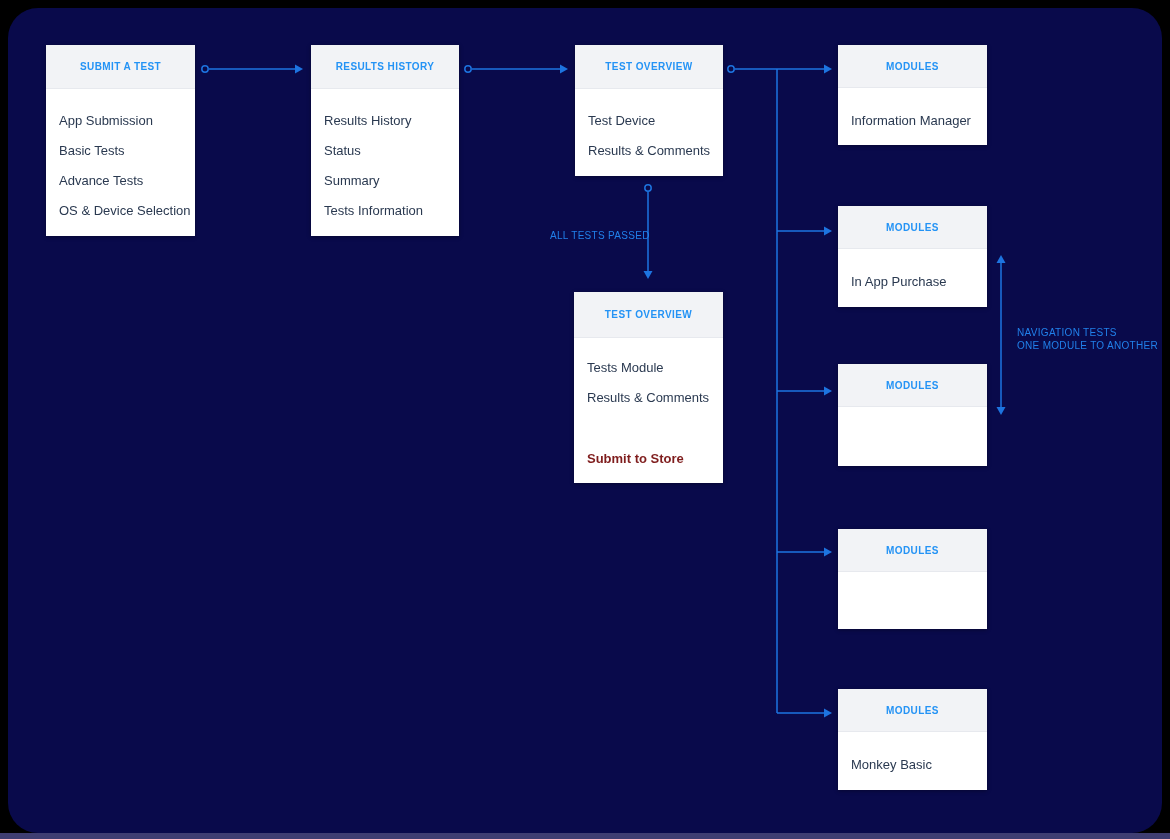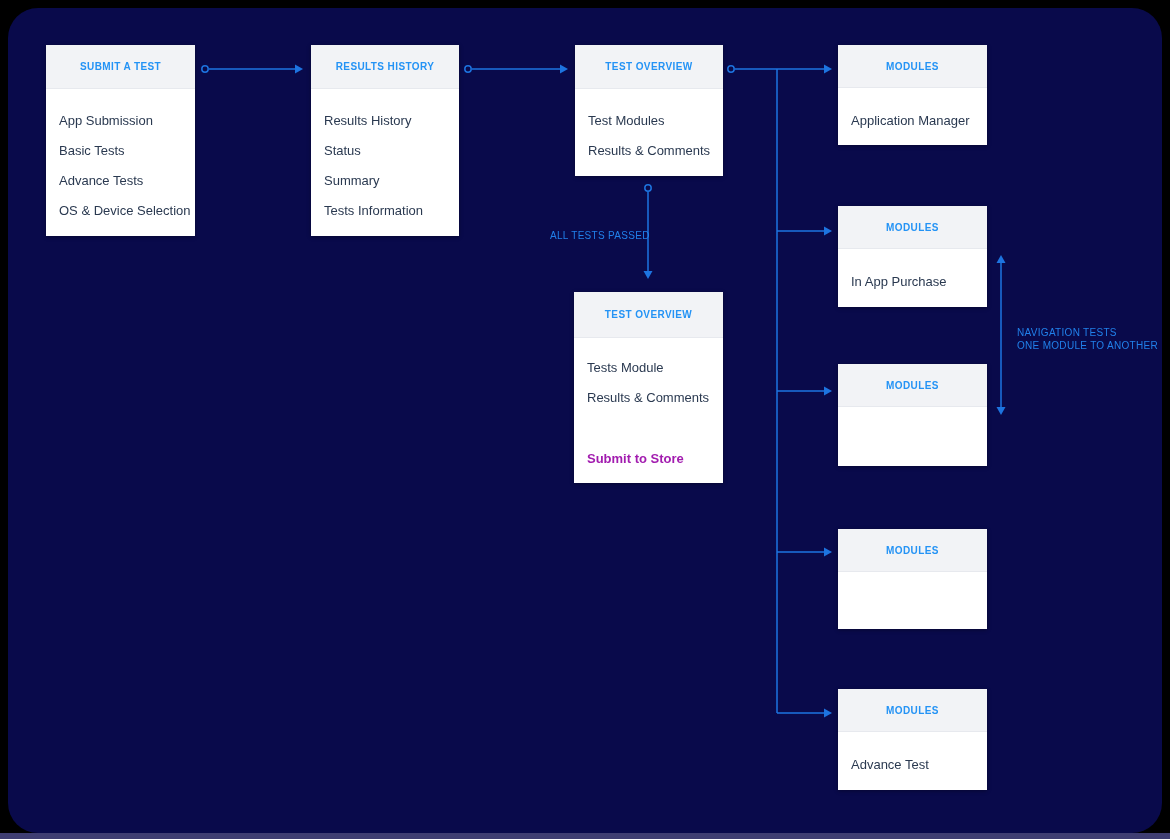--- a/index.html
+++ b/index.html
@@ -66,21 +66,21 @@
     color: #2a3950;
     white-space: nowrap;
   }
   .card-action {
     margin-top: 31px;
     height: 30px;
     display: flex;
     align-items: center;
     font-size: 13px;
     font-weight: bold;
-    color: #a21caf;
+    color: #7f1d1d;
     white-space: nowrap;
   }
   .flow-label {
     position: absolute;
     font-size: 10px;
     font-weight: normal;
     letter-spacing: 0.3px;
     color: #2180ea;
     line-height: 13px;
     white-space: nowrap;
@@ -155,38 +155,38 @@
       <div class="card-item">App Submission</div>
       <div class="card-item">Basic Tests</div>
       <div class="card-item">Advance Tests</div>
       <div class="card-item">OS &amp; Device Selection</div>
     </div>
   </div>
 
   <div class="card" style="left:575px;top:45px;width:148px;height:131px">
     <div class="card-header">TEST OVERVIEW</div>
     <div class="card-body">
-      <div class="card-item">Test Modules</div>
+      <div class="card-item">Test Device</div>
       <div class="card-item">Results &amp; Comments</div>
     </div>
   </div>
 
   <div class="card" style="left:574px;top:292px;width:149px;height:191px">
     <div class="card-header" style="height:45px">TEST OVERVIEW</div>
     <div class="card-body" style="padding-top:14px">
       <div class="card-item">Tests Module</div>
       <div class="card-item">Results &amp; Comments</div>
       <div class="card-action">Submit to Store</div>
     </div>
   </div>
 
   <div class="card" style="left:838px;top:45px;width:149px;height:100px">
     <div class="card-header" style="height:42px">MODULES</div>
     <div class="card-body" style="padding-top:17px">
-      <div class="card-item">Application Manager</div>
+      <div class="card-item">Information Manager</div>
     </div>
   </div>
 
   <div class="card" style="left:838px;top:206px;width:149px;height:101px">
     <div class="card-header" style="height:42px">MODULES</div>
     <div class="card-body" style="padding-top:17px">
       <div class="card-item">In App Purchase</div>
     </div>
   </div>
 
@@ -194,21 +194,21 @@
     <div class="card-header" style="height:42px">MODULES</div>
   </div>
 
   <div class="card" style="left:838px;top:529px;width:149px;height:100px">
     <div class="card-header" style="height:42px">MODULES</div>
   </div>
 
   <div class="card" style="left:838px;top:689px;width:149px;height:101px">
     <div class="card-header" style="height:42px">MODULES</div>
     <div class="card-body" style="padding-top:17px">
-      <div class="card-item">Advance Test</div>
+      <div class="card-item">Monkey Basic</div>
     </div>
   </div>
 
   <div class="flow-label" style="left:550px;top:229px">ALL TESTS PASSED</div>
 
   <div class="flow-label" style="left:1017px;top:326px">
     <div>NAVIGATION TESTS</div>
     <div>ONE MODULE TO ANOTHER</div>
   </div>
 </div>

